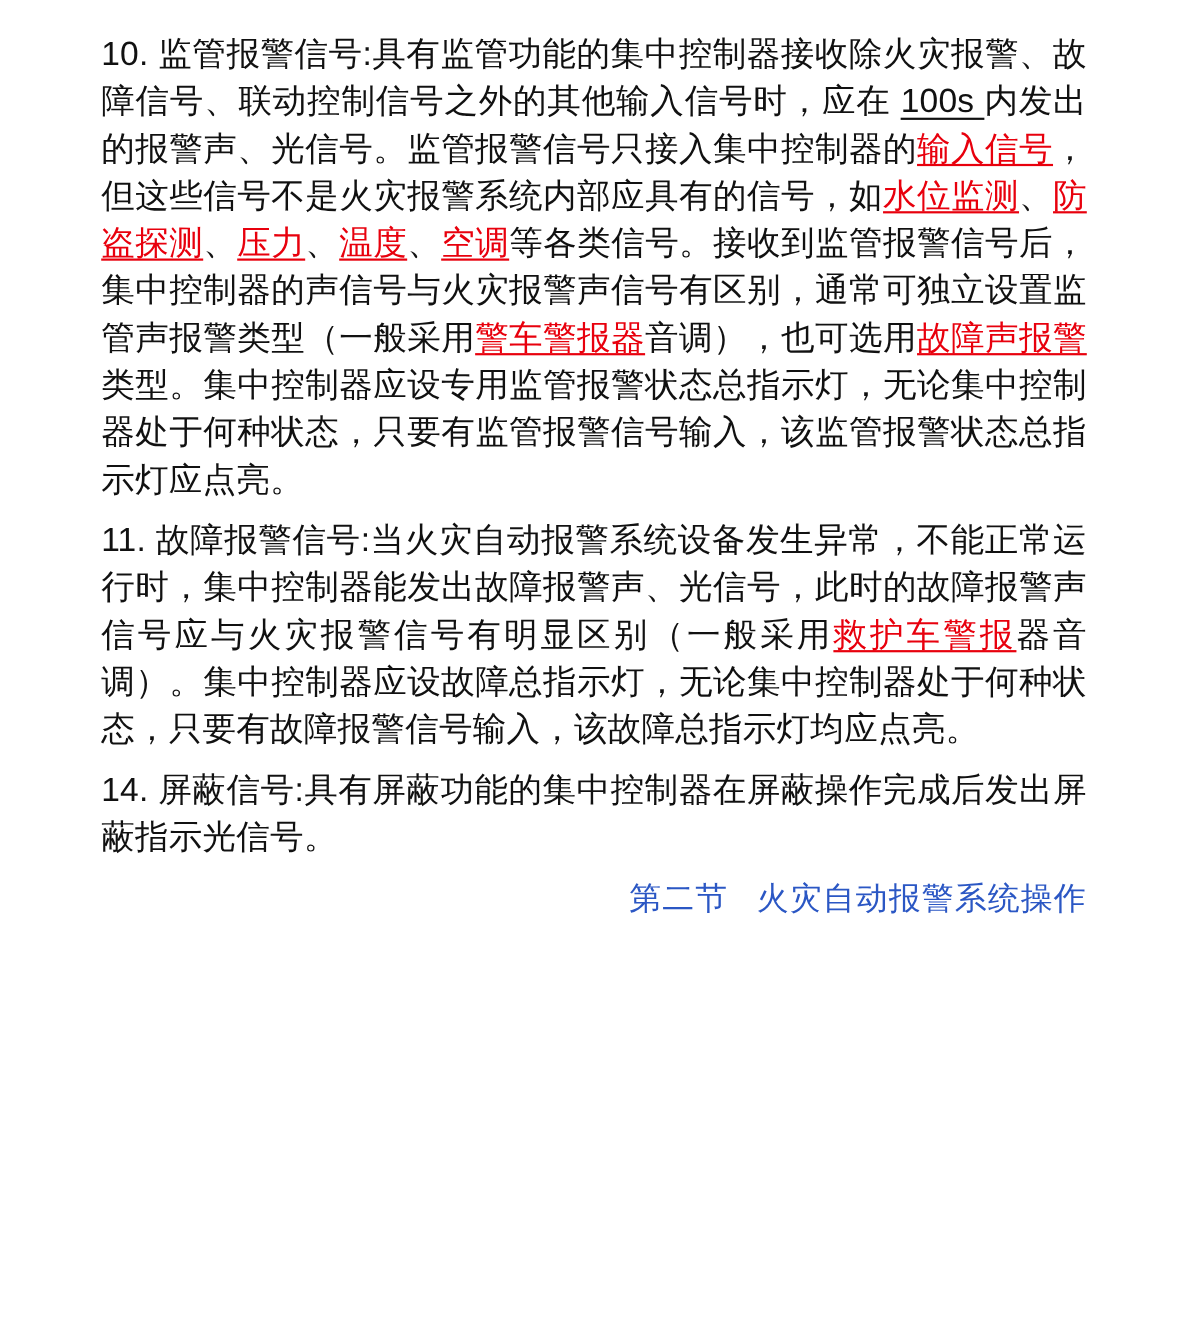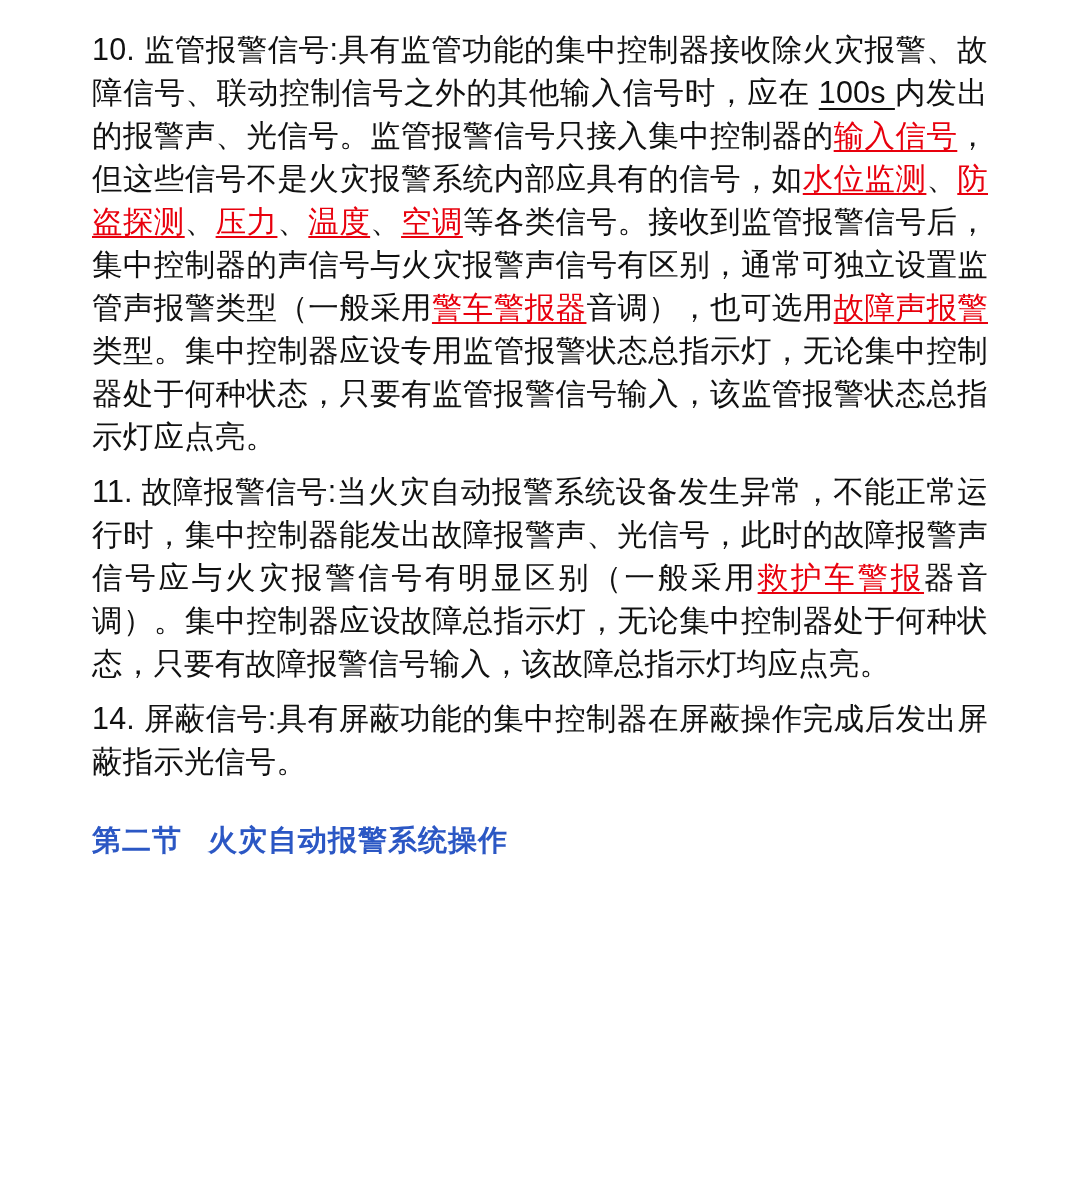--- a/index.html
+++ b/index.html
@@ -37,25 +37,25 @@
     text-decoration-thickness: 2px;
     text-underline-offset: 4px;
   }
   .blk-u {
     color: #111111;
     text-decoration: underline;
     text-decoration-thickness: 2px;
     text-underline-offset: 5px;
   }
   .section-heading {
-    margin-top: 38px;
-    text-align: left;
+    margin-top: 14px;
+    text-align: right;
     color: #2b57c4;
     font-size: 29px;
-    font-weight: bold;
+    font-weight: normal;
     letter-spacing: 1px;
   }
   .sec-gap {
     display: inline-block;
     width: 26px;
   }
 </style>
 </head>
 <body>
 

